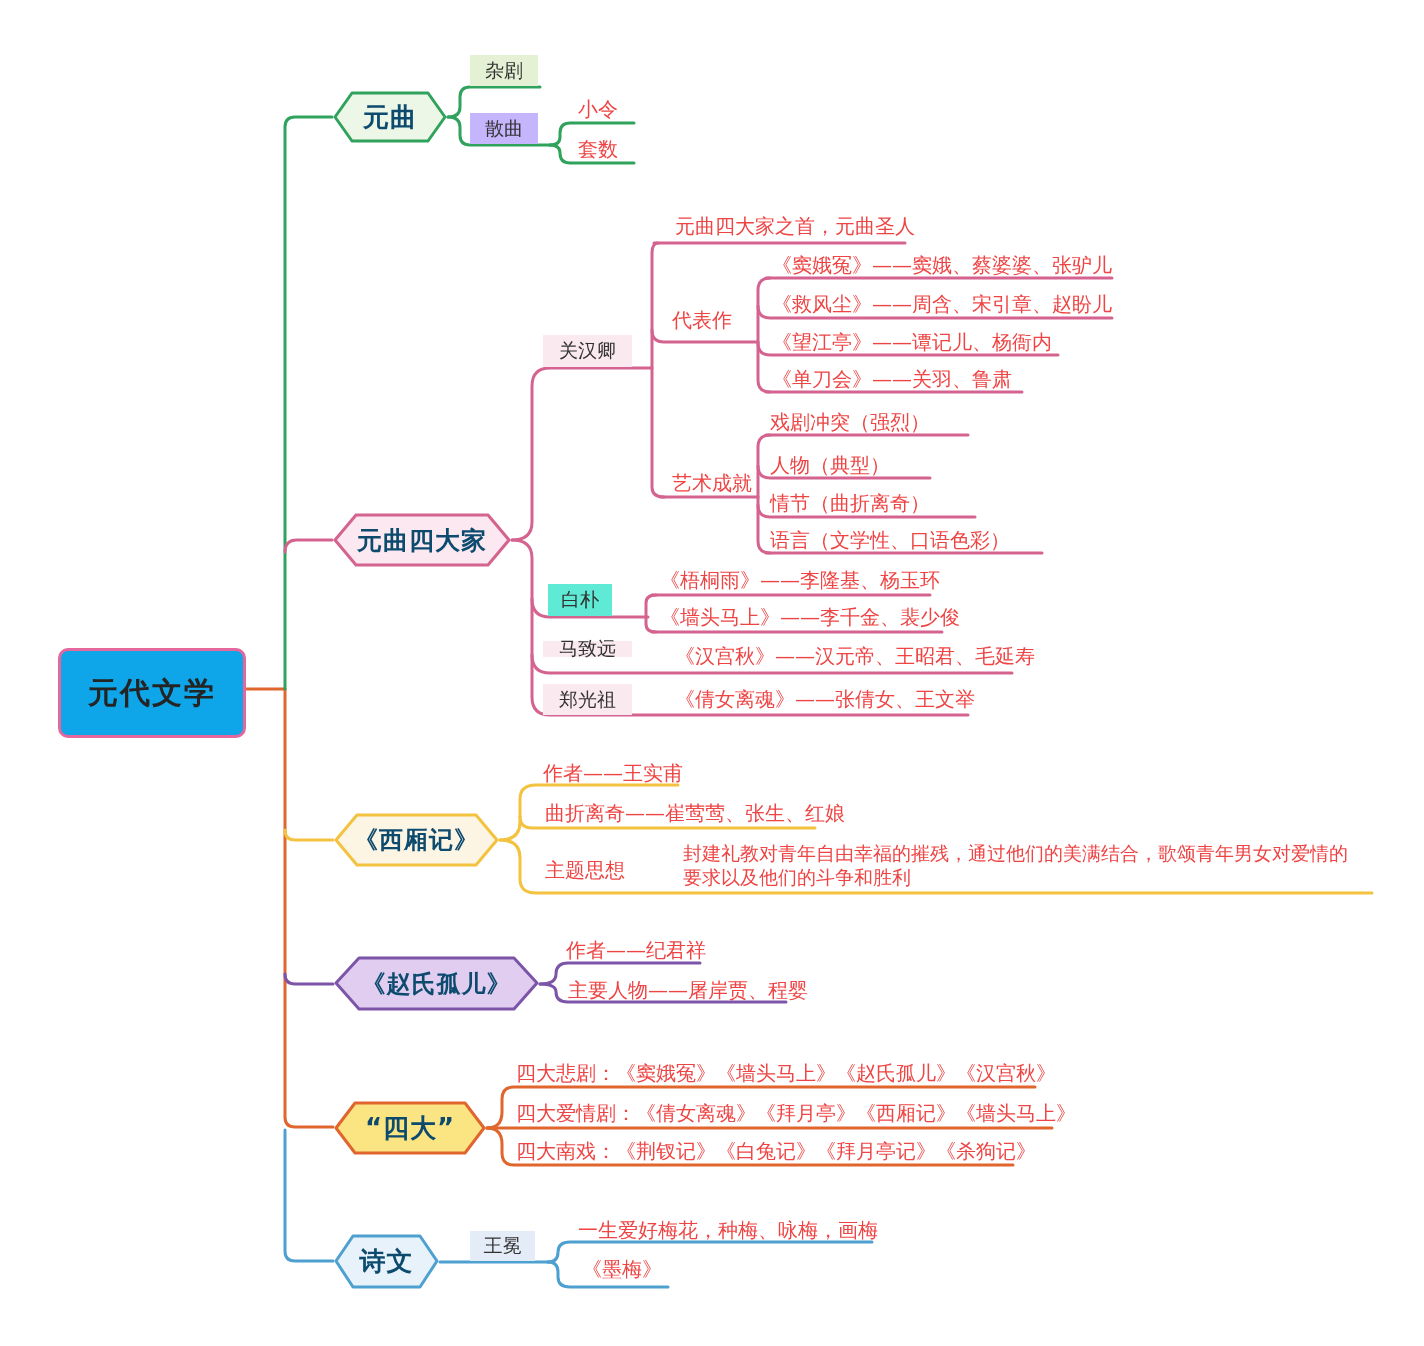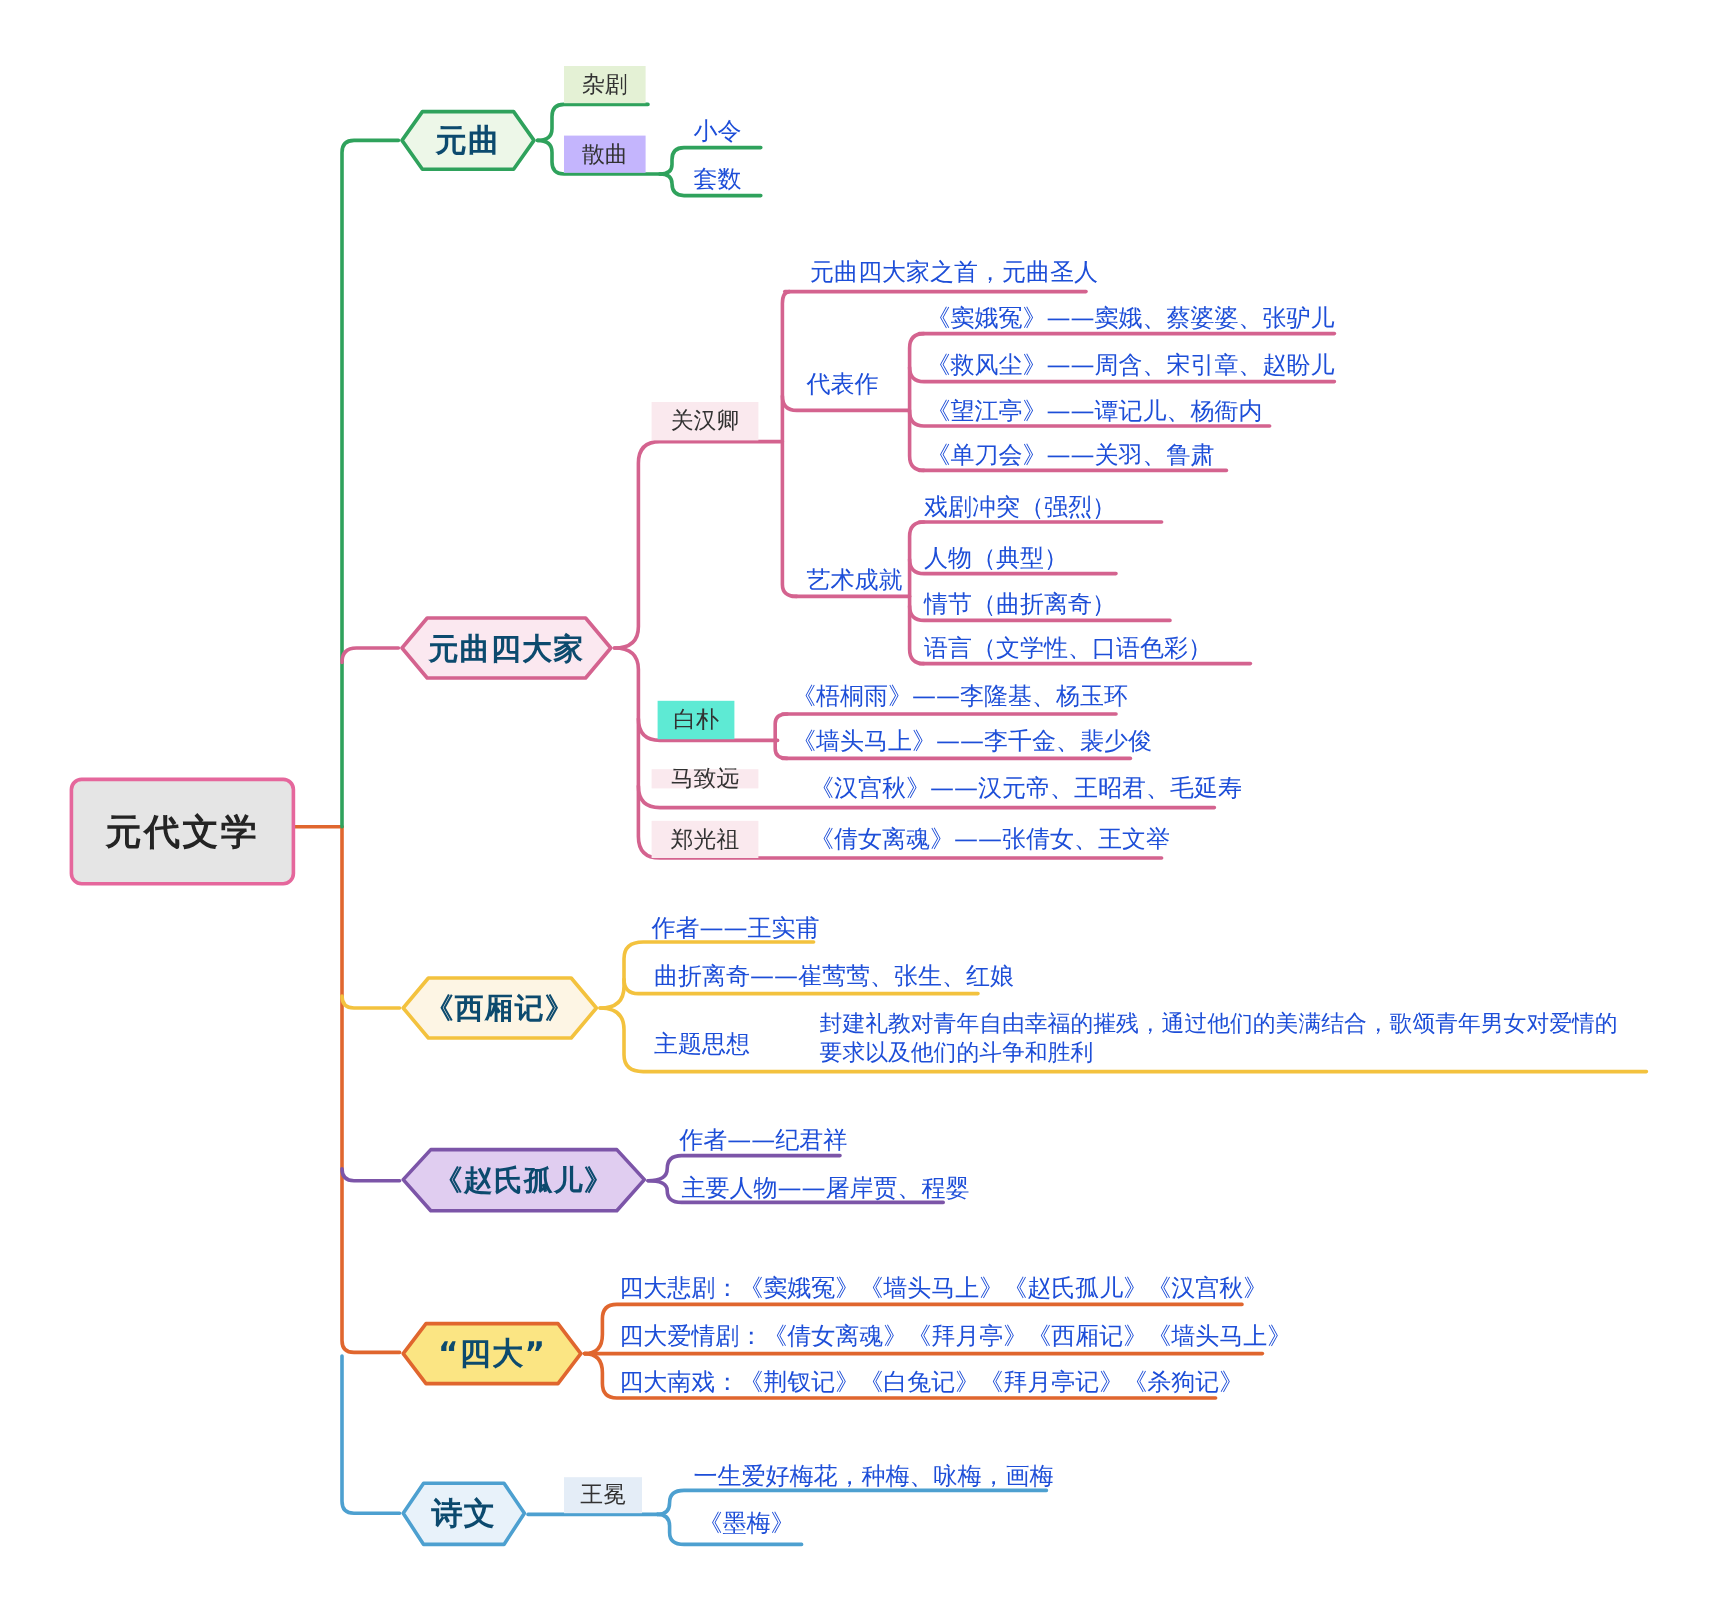--- a/index.html
+++ b/index.html
@@ -11,29 +11,29 @@
   svg.wires path{fill:none;stroke-width:3;stroke-linecap:round;}
   .hex{position:absolute;}
   .hex svg{position:absolute;left:0;top:0;width:100%;height:100%;}
   .hexlabel{
     position:absolute;left:0;top:0;width:100%;height:100%;
     display:flex;align-items:center;justify-content:center;
     font-weight:bold;color:#0c4a6e;letter-spacing:1px;
   }
   .rootnode{
     position:absolute;left:58px;top:648px;width:182px;height:84px;
-    background:#e5e5e5;border:3px solid #e5679c;border-radius:10px;
+    background:#0ea5e9;border:3px solid #e5679c;border-radius:10px;
     display:flex;align-items:center;justify-content:center;
     font-size:30px;font-weight:bold;color:#242424;letter-spacing:2px;
   }
   .chip{
     position:absolute;display:flex;align-items:center;justify-content:center;
     font-size:19px;color:#323232;
   }
-  .txt{position:absolute;font-size:20px;color:#1d4ed8;white-space:nowrap;}
+  .txt{position:absolute;font-size:20px;color:#ef4444;white-space:nowrap;}
   .theme{white-space:normal;width:668px;line-height:24px;font-size:19px;}
 </style>
 </head>
 <body>
 
 <div class="canvas">
 
   <svg class="wires">
 
     <g stroke="#e0662e">

